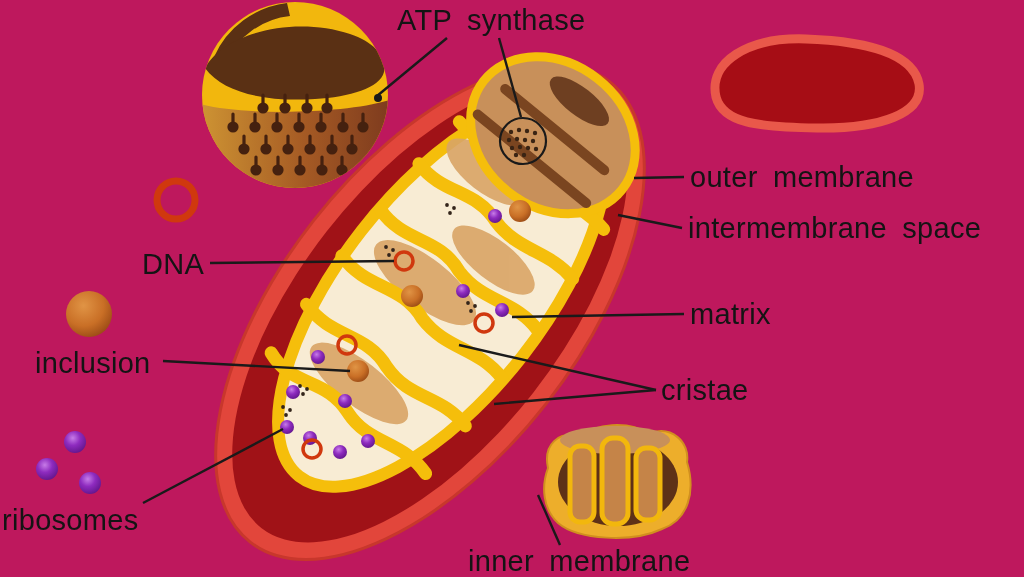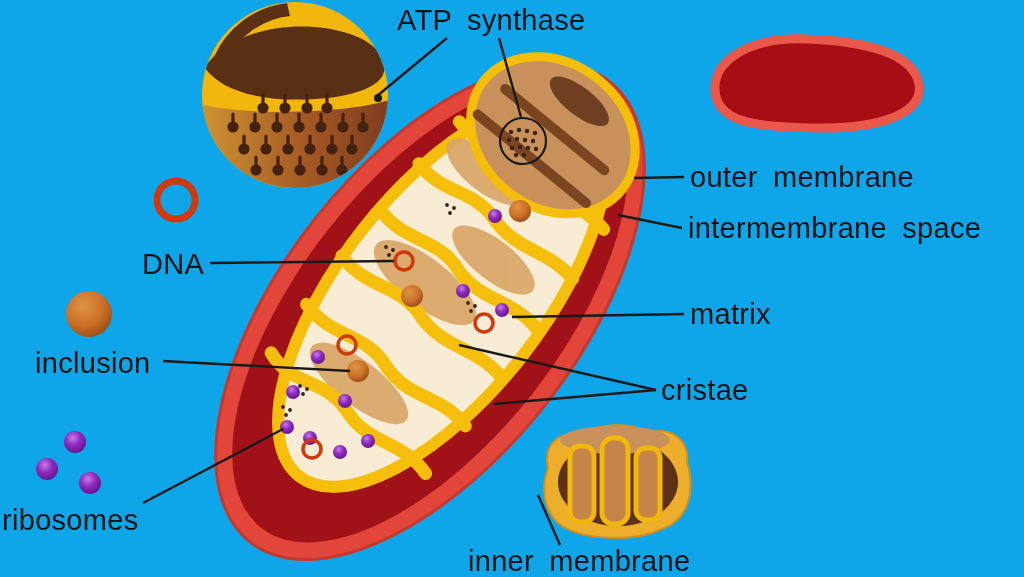--- a/index.html
+++ b/index.html
@@ -1,16 +1,16 @@
 <!DOCTYPE html>
 <html><head>
 <meta charset="utf-8">
 <style>
   html,body{margin:0;padding:0;background:#fff;}
-  .stage{position:relative;width:1024px;height:577px;background:#0ea5e9;overflow:hidden;
+  .stage{position:relative;width:1024px;height:577px;background:#be185d;overflow:hidden;
          font-family:"Liberation Sans",sans-serif;}
   .stage svg{position:absolute;left:0;top:0;}
   text.diagram-label{font-family:"Liberation Sans",sans-serif;font-size:29px;fill:#141414;
                      letter-spacing:0.3px;word-spacing:7px;}
   .leader{stroke:#1a1a1a;stroke-width:2.4;fill:none;}
 </style>
 </head>
 <body>
 
 <div class="stage">

